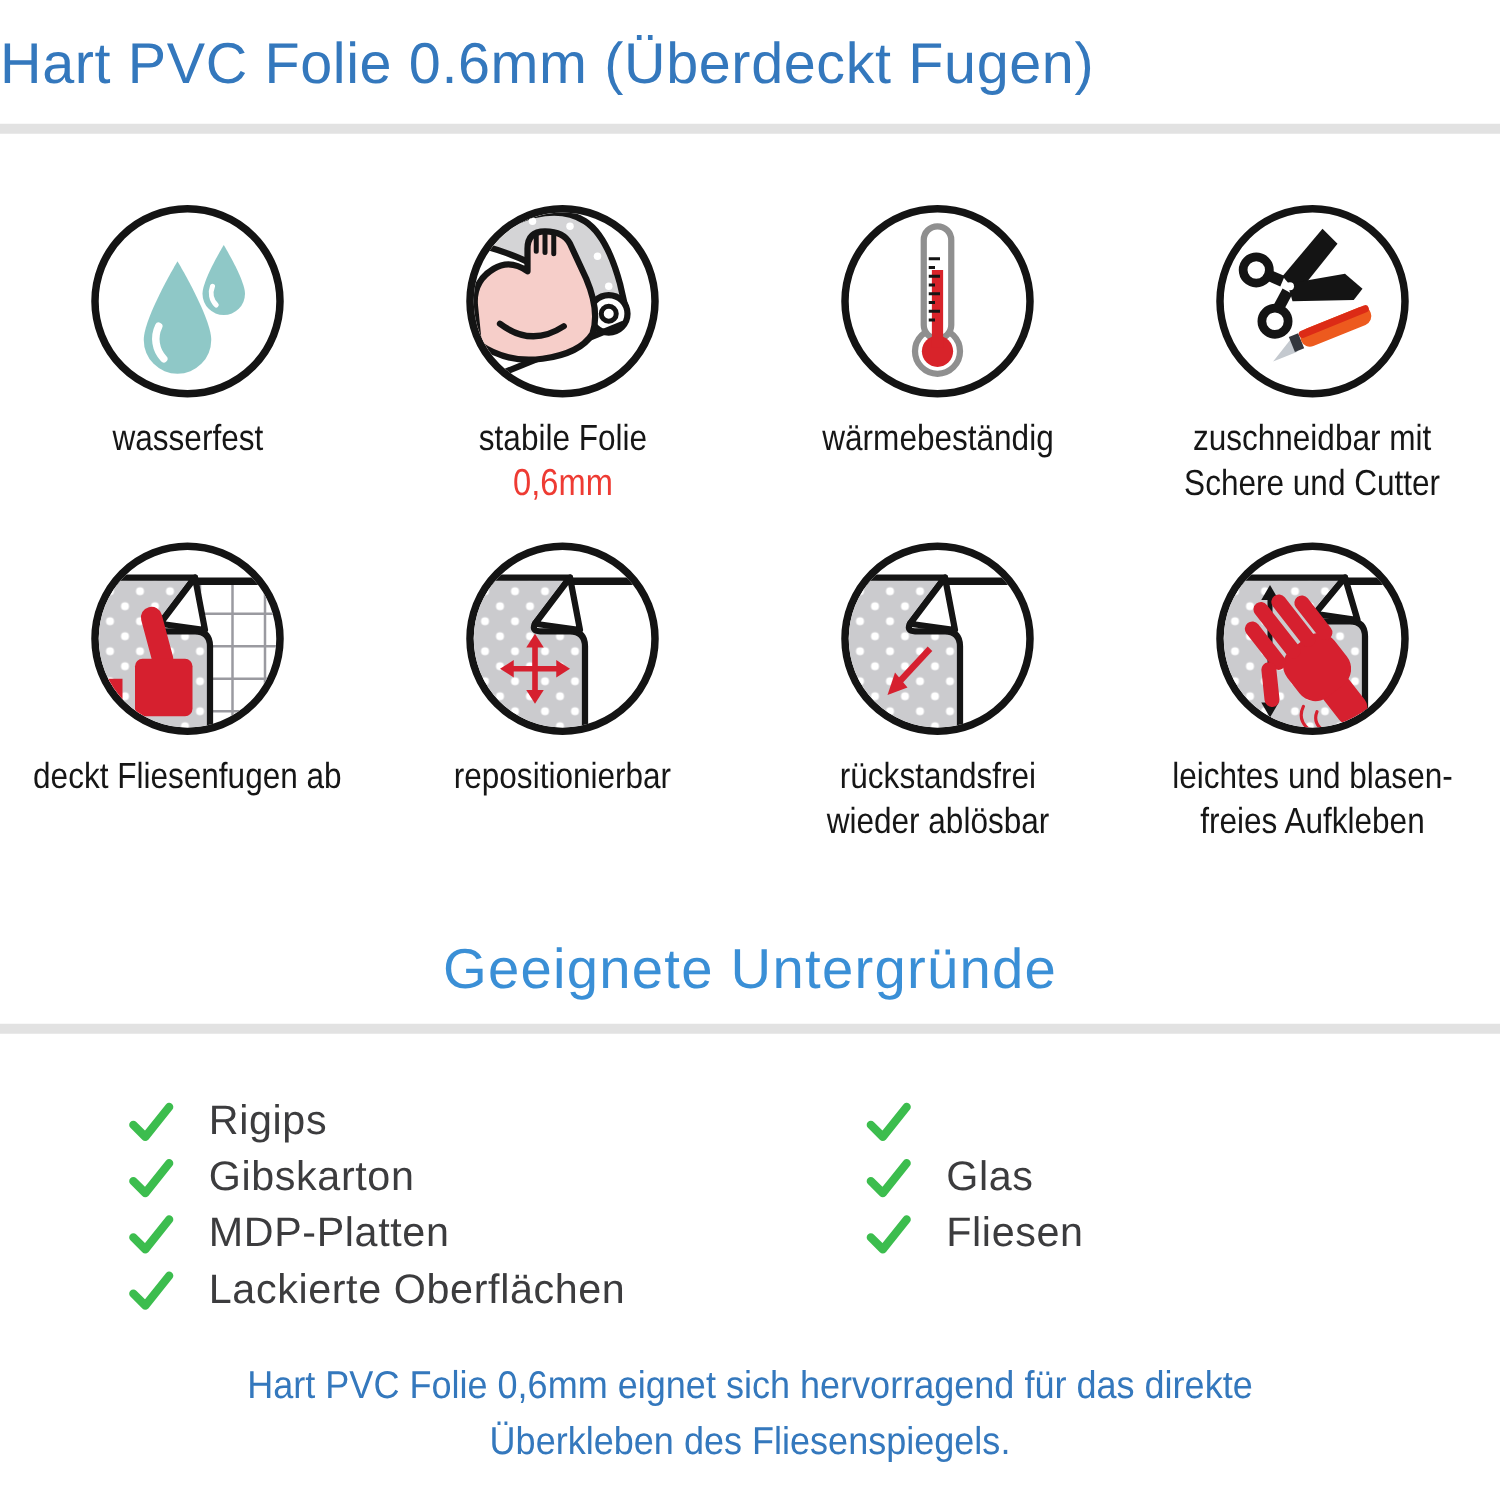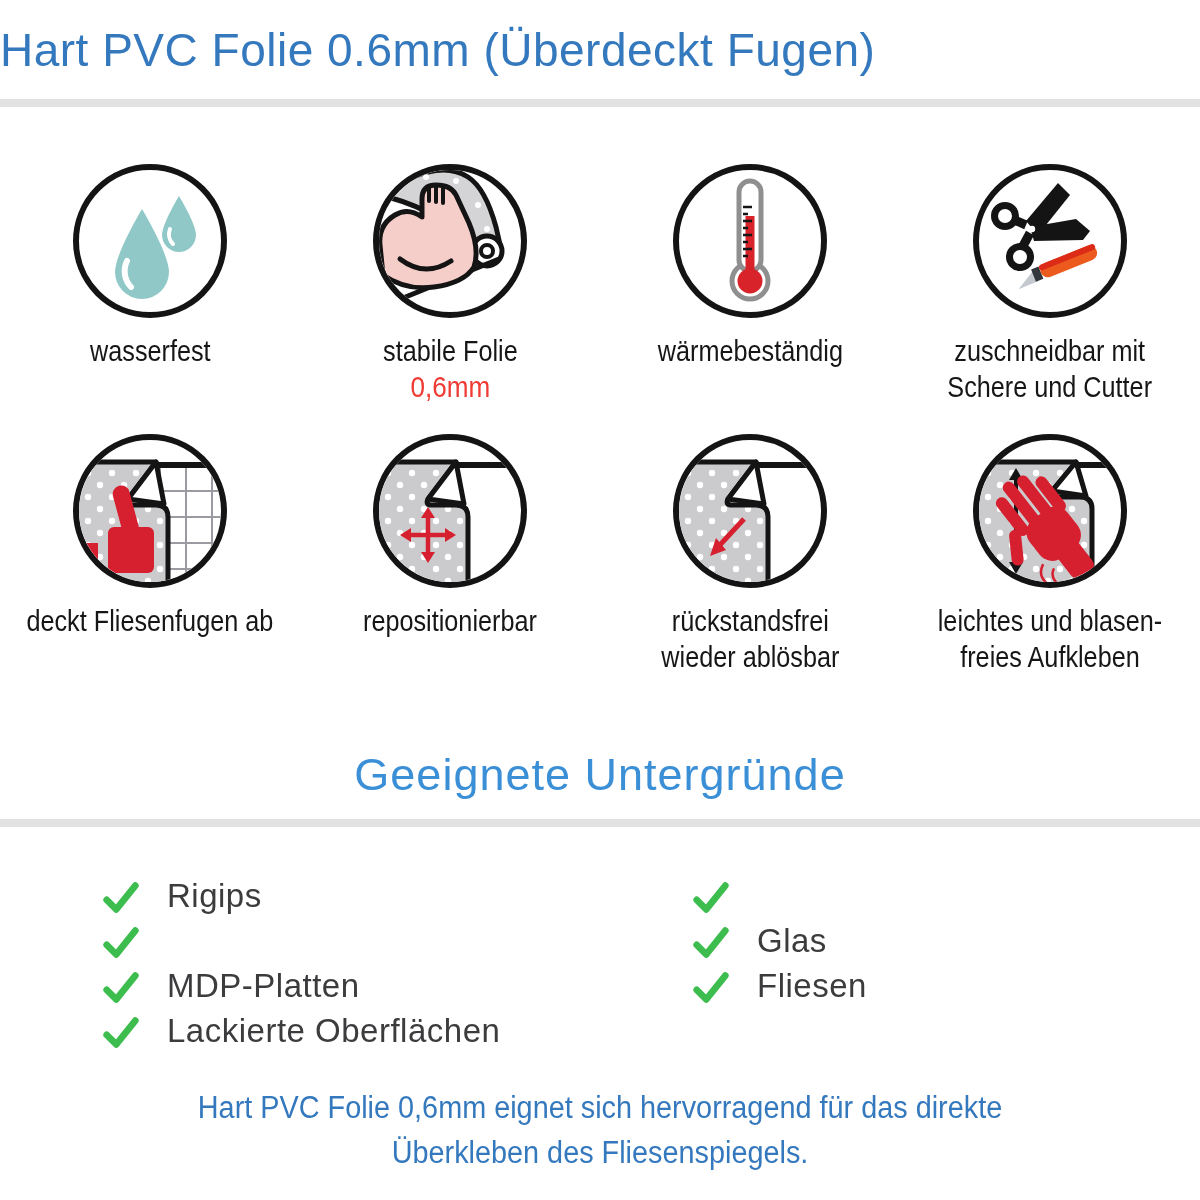--- a/index.html
+++ b/index.html
@@ -298,20 +298,21 @@
     <div class="check-item">
       <svg class="check" viewBox="0 0 44 44">
           <path d="M 7 24 L 17 34 L 37 9" stroke="#3CBD4E" stroke-width="7" fill="none" stroke-linecap="round" stroke-linejoin="round"></path>
         </svg>
       <span class="check-text">Rigips</span>
     </div>
     <div class="check-item">
       <svg class="check" viewBox="0 0 44 44">
           <path d="M 7 24 L 17 34 L 37 9" stroke="#3CBD4E" stroke-width="7" fill="none" stroke-linecap="round" stroke-linejoin="round"></path>
         </svg>
+      <span class="check-text">Gibskarton</span>
     </div>
     <div class="check-item">
       <svg class="check" viewBox="0 0 44 44">
           <path d="M 7 24 L 17 34 L 37 9" stroke="#3CBD4E" stroke-width="7" fill="none" stroke-linecap="round" stroke-linejoin="round"></path>
         </svg>
       <span class="check-text">MDP-Platten</span>
     </div>
     <div class="check-item">
       <svg class="check" viewBox="0 0 44 44">
           <path d="M 7 24 L 17 34 L 37 9" stroke="#3CBD4E" stroke-width="7" fill="none" stroke-linecap="round" stroke-linejoin="round"></path>

